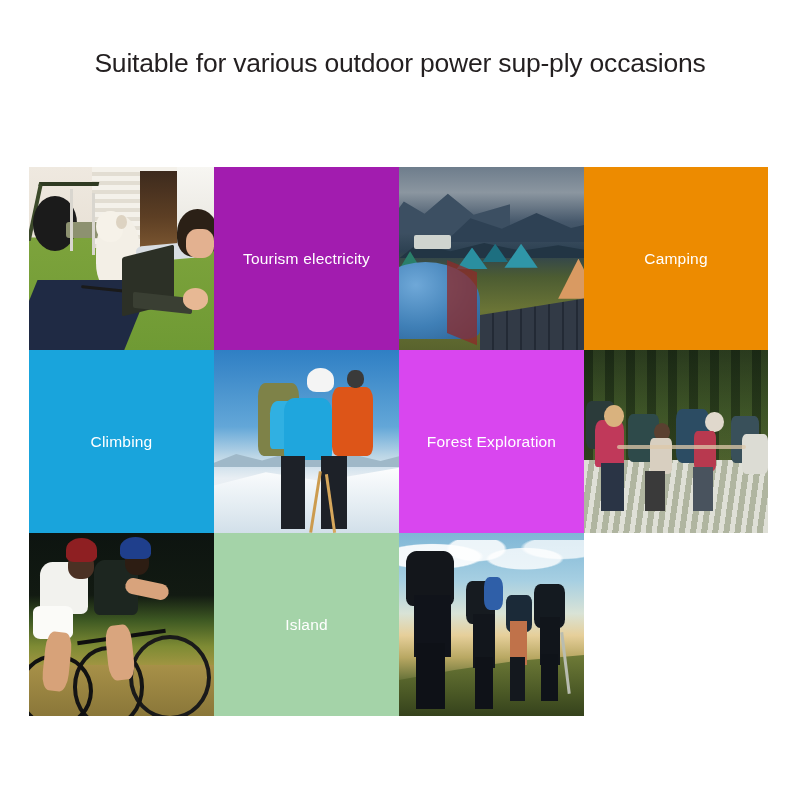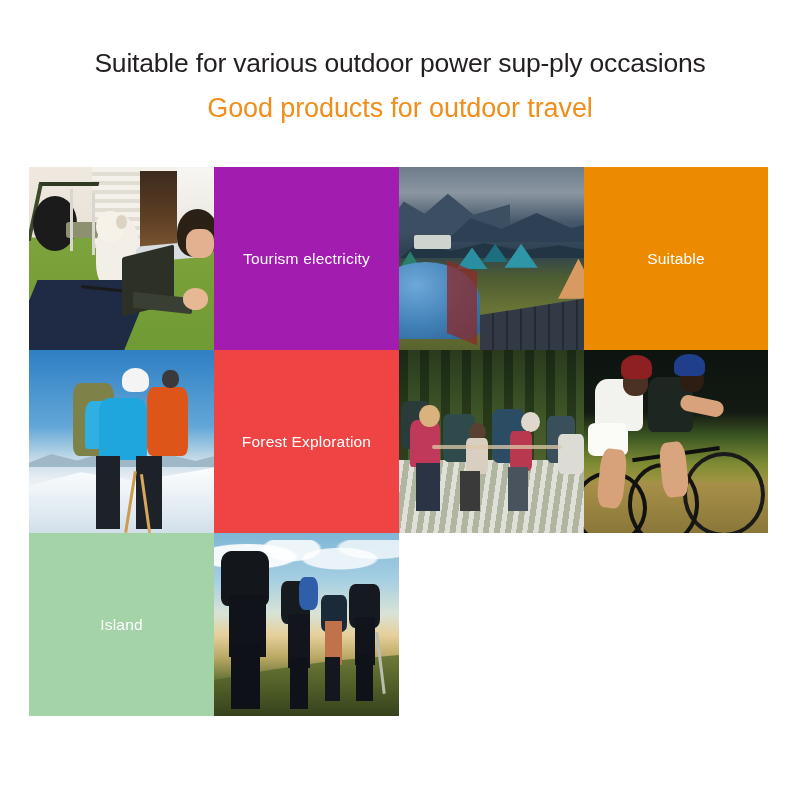--- a/index.html
+++ b/index.html
@@ -343,21 +343,20 @@
   .p6 .s4-legs { position: absolute; left: 77%; top: 66%; width: 9%; height: 26%; background: #0f1319; }
   .p6 .s4-pole { position: absolute; left: 89%; top: 54%; width: 3px; height: 34%; background: #b9bdb0; transform: rotate(-7deg); }
 </style>
 </head>
 <body>
 
 <div class="page">
 
   <div class="headings">
     <div class="heading-main">Suitable for various outdoor power sup-ply occasions</div>
-    <div class="heading-sub">Good products for outdoor travel</div>
   </div>
 
   <div class="grid">
 
     <div class="cell">
       <div class="photo p1">
         <div class="rv-body"></div>
         <div class="rv-door"></div>
         <div class="rv-side"></div>
         <div class="bike-frame"></div>
@@ -394,42 +393,45 @@
         <div class="tent-b"></div>
         <div class="tent-c"></div>
         <div class="tent-orange"></div>
         <div class="tent-big"></div>
         <div class="tent-big-edge"></div>
         <div class="solar-fold"></div>
       </div>
     </div>
 
     <div class="cell color-tile" style="background:#ed8b00">
-      <div class="tile-label">Suitable</div>
-    </div>
-
+      <div class="tile-label">Camping</div>
+    </div>
+
+    <div class="cell color-tile" style="background:#19a4dc">
+      <div class="tile-label">Climbing</div>
+    </div>
 
     <div class="cell">
       <div class="photo p3">
         <div class="far-range"></div>
         <div class="ridge-snow"></div>
         <div class="pack-green"></div>
         <div class="pack-orange"></div>
         <div class="jacket-blue2"></div>
         <div class="jacket-blue"></div>
         <div class="helmet"></div>
         <div class="head2"></div>
         <div class="legs-a"></div>
         <div class="legs-b"></div>
         <div class="pole"></div>
         <div class="pole2"></div>
       </div>
     </div>
 
-    <div class="cell color-tile" style="background:#ef4444">
+    <div class="cell color-tile" style="background:#d946ef">
       <div class="tile-label">Forest Exploration</div>
     </div>
 
     <div class="cell">
       <div class="photo p4">
         <div class="trees"></div>
         <div class="water"></div>
         <div class="h1-pack"></div>
         <div class="h1-body"></div>
         <div class="h1-head"></div>

